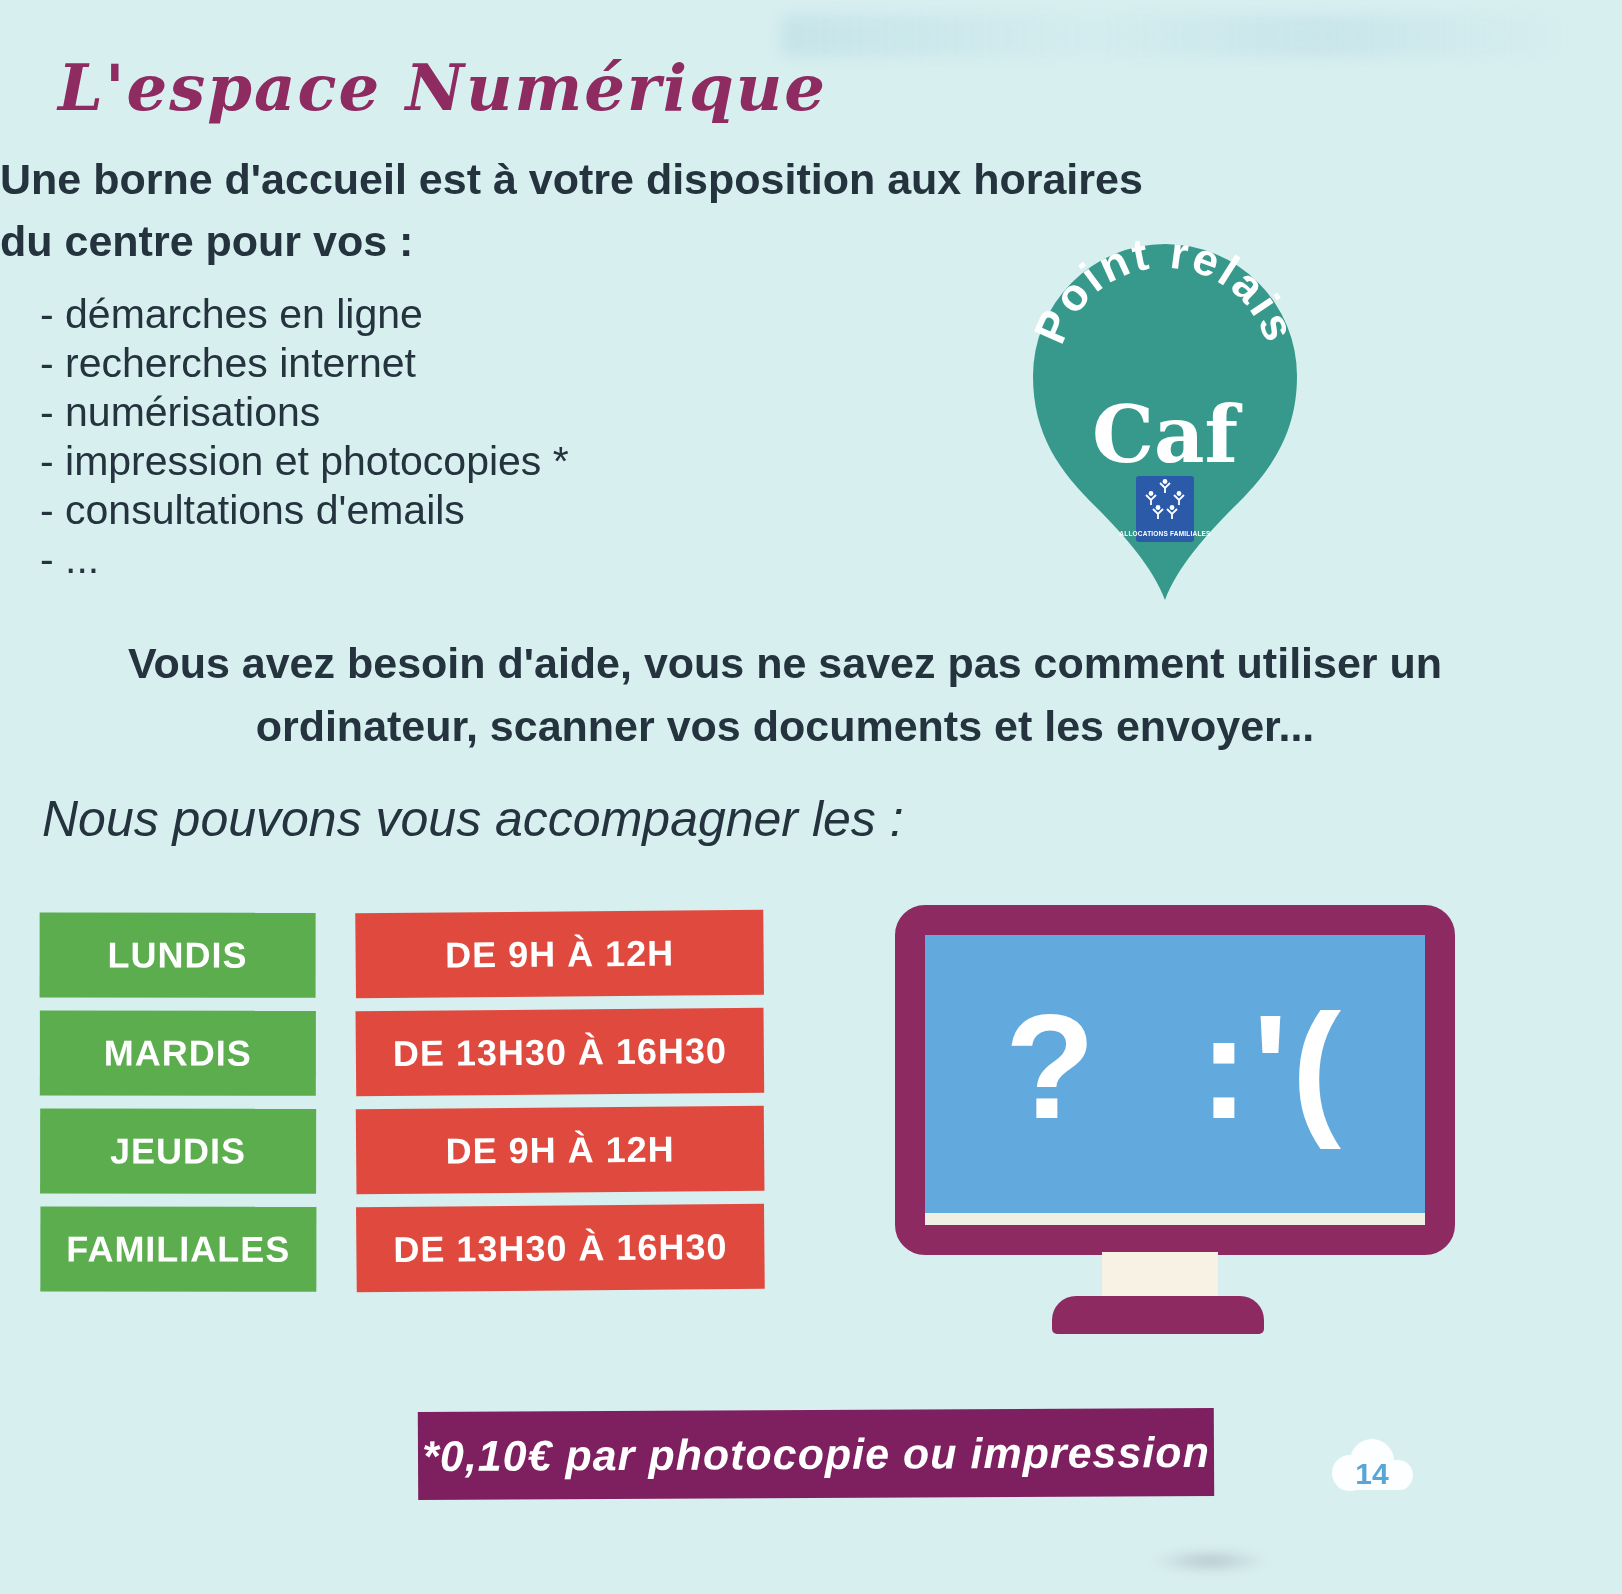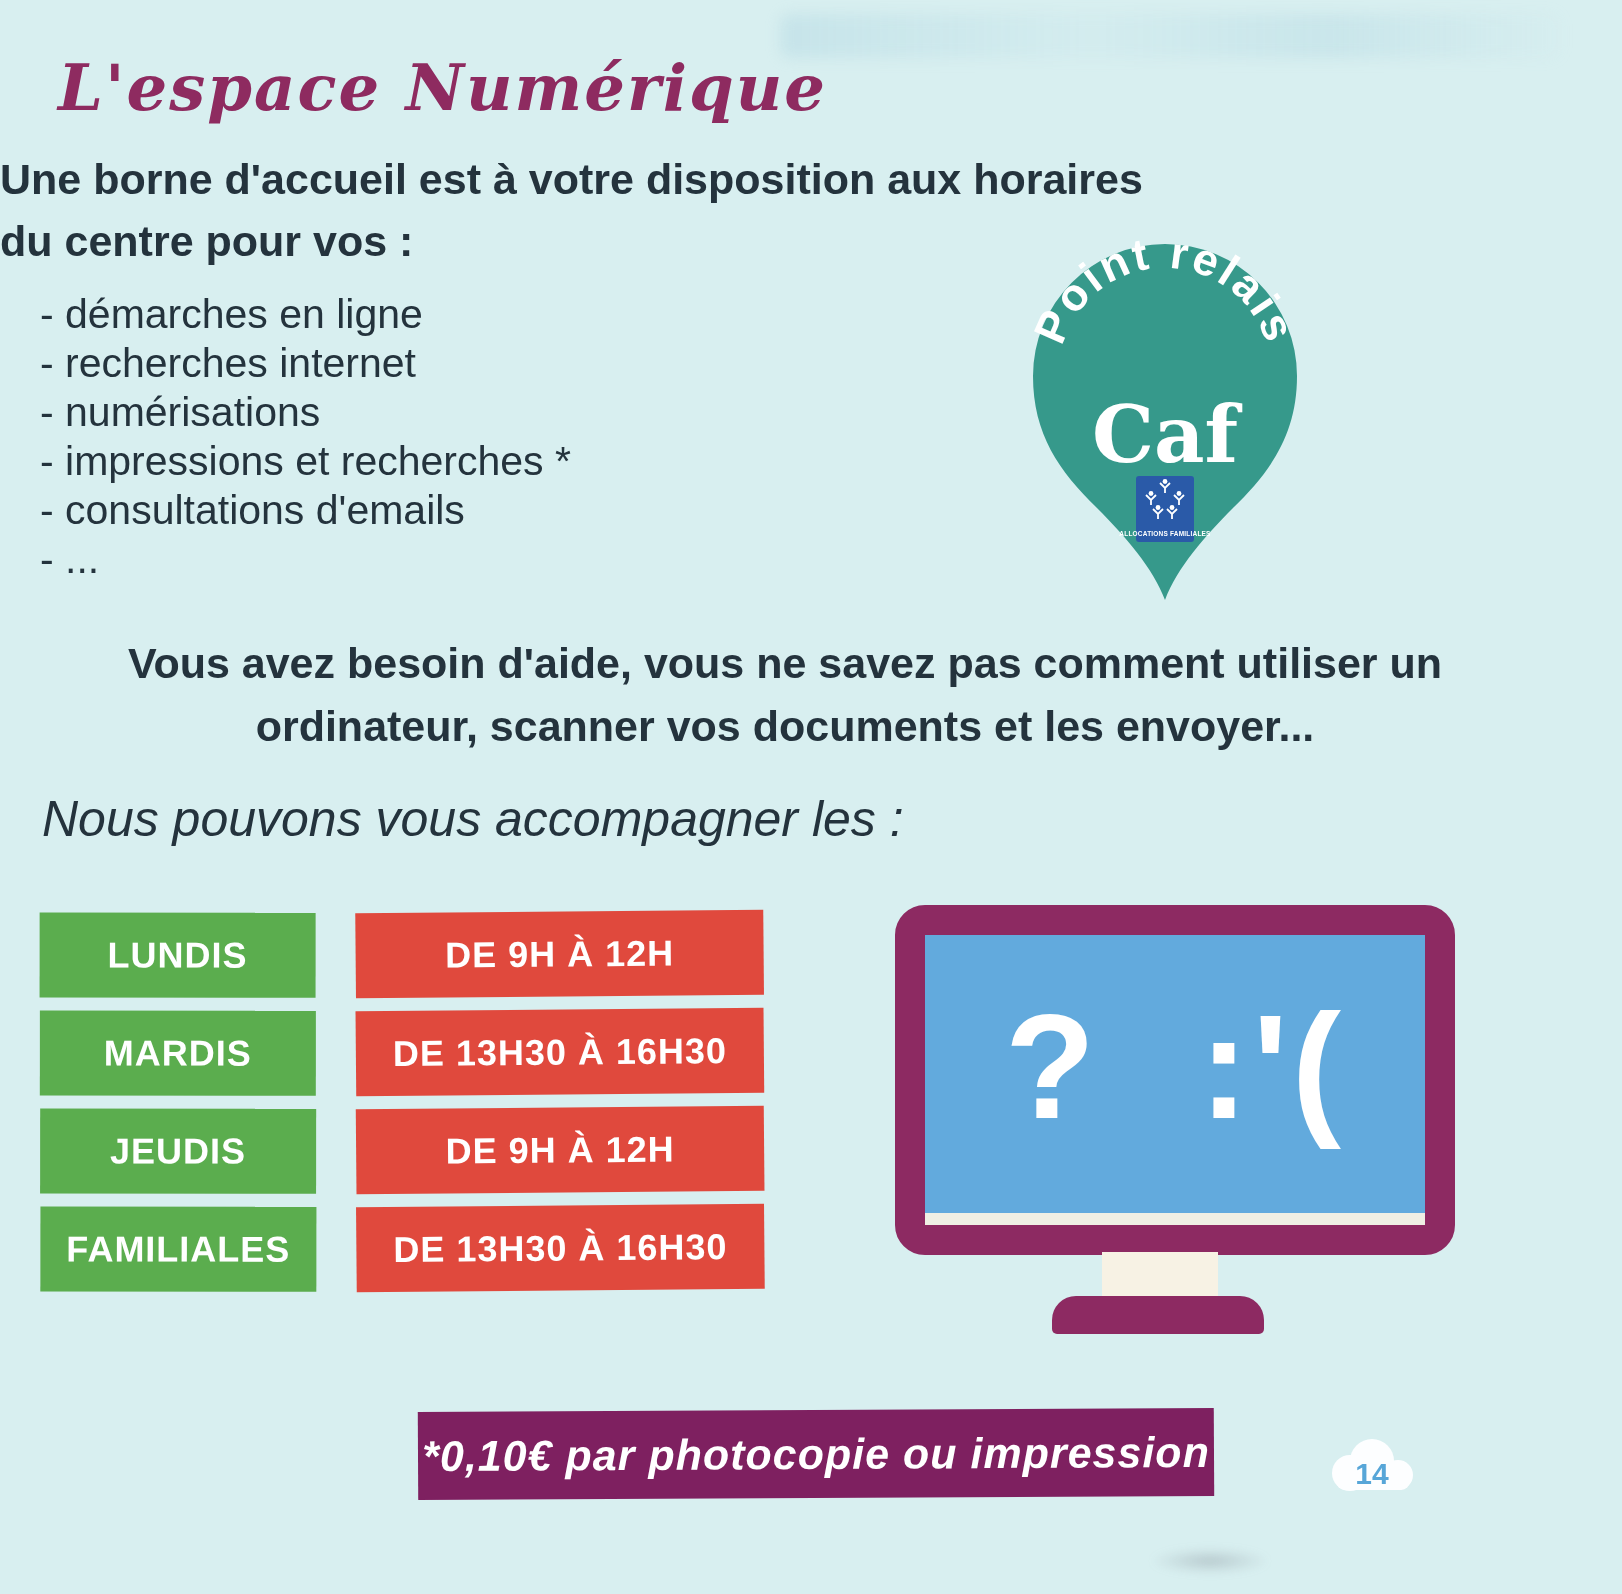--- a/index.html
+++ b/index.html
@@ -129,21 +129,21 @@
 
   <div class="intro">
     <div>Une borne d'accueil est à votre disposition aux horaires</div>
     <div>du centre pour vos :</div>
   </div>
 
   <ul class="services" id="services">
       <li class="service-item">- démarches en ligne</li>
       <li class="service-item">- recherches internet</li>
       <li class="service-item">- numérisations</li>
-      <li class="service-item">- impressions et recherches *</li>
+      <li class="service-item">- impression et photocopies *</li>
       <li class="service-item">- consultations d'emails</li>
       <li class="service-item">- ...</li>
     </ul>
 
   <div class="pin">
     <svg viewBox="0 0 300 380">
       <defs>
         <path id="arcPath" d="M50 185 A 106 106 0 1 1 250 185" fill="none"></path>
         <g id="person">
           <circle cx="0" cy="-2.5" r="2.4" fill="#fff"></circle>

